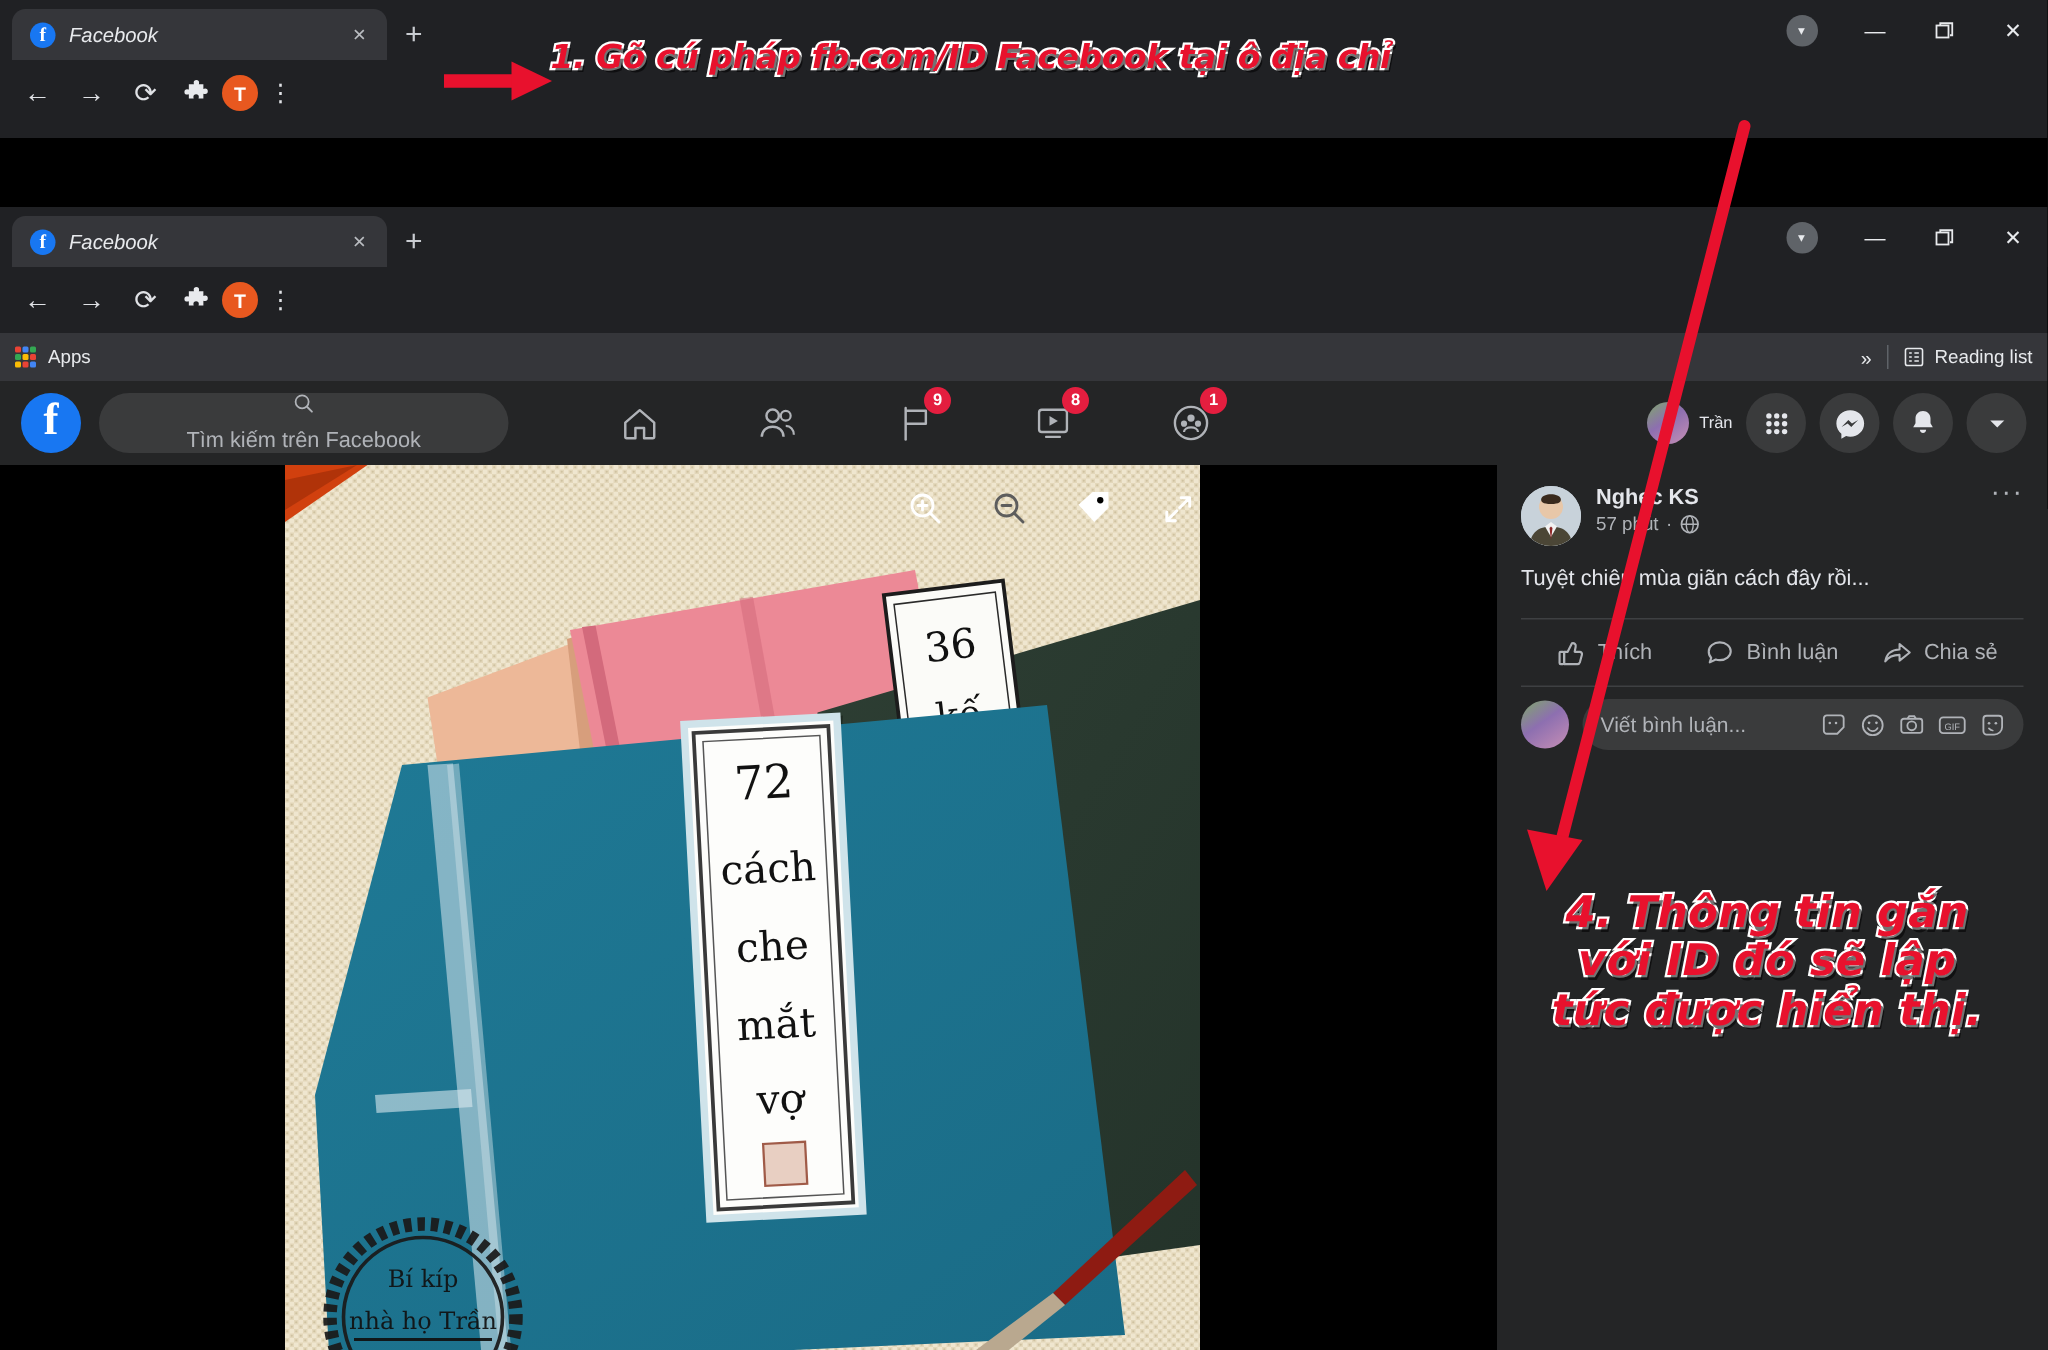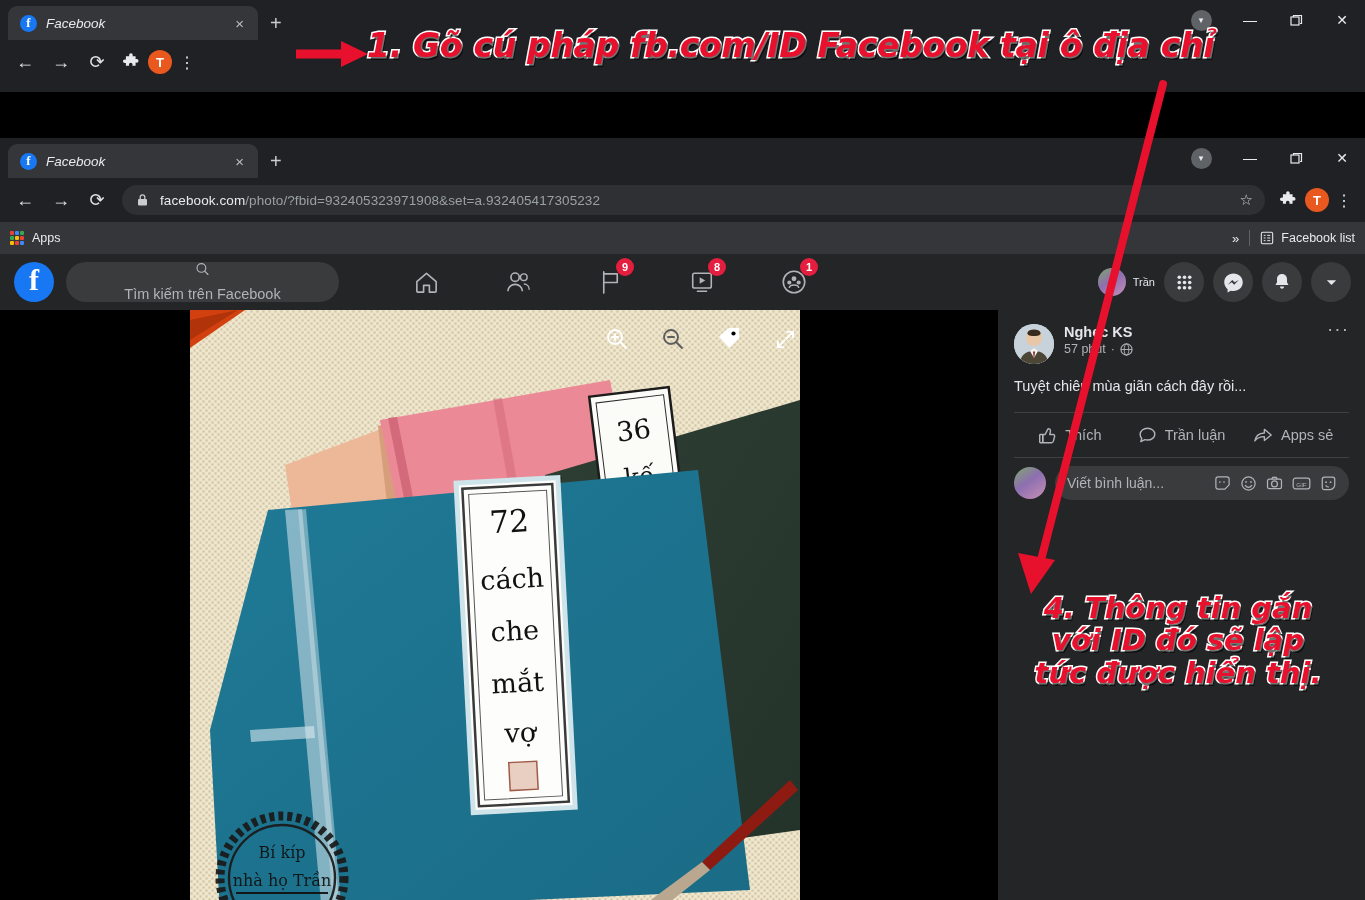--- a/index.html
+++ b/index.html
@@ -162,21 +162,21 @@
   .anno {
     position: absolute; z-index: 40;
     font-family: "DejaVu Sans", sans-serif;
     font-weight: 700; font-style: italic;
     color: #e8112d;
     -webkit-text-stroke: 3px #ffffff;
     paint-order: stroke fill;
     text-shadow: 2px 3px 0 rgba(0,0,0,.55);
     white-space: pre-line;
   }
-  #anno1 { left: 367px; top: 26px; font-size: 33px; letter-spacing: -.3px; }
+  #anno1 { left: 367px; top: 26px; font-size: 22px; letter-spacing: -.3px; }
   #anno2 { left: 1000px; top: 592px; font-size: 29px; line-height: 1.12;
            text-align: center; width: 356px; }
   .arrow-svg { position:absolute; left:0; top:0; width:1365px; height:900px;
                pointer-events:none; z-index: 35; }
 </style>
 </head>
 <body>
 
 <div id="root">
 
@@ -237,30 +237,20 @@
               <path d="M3.5 3V1.5h8V9.5H10" fill="none" stroke="#e8eaed" stroke-width="1.2"></path>
             </svg>
         </div>
         <div class="wc">✕</div>
       </div>
     </div>
     <div class="navbar">
       <div class="navbtn">←</div>
       <div class="navbtn">→</div>
       <div class="navbtn">⟳</div>
-      <div class="omnibox">
-        <span class="omni-icon">
-          <svg width="13" height="14" viewBox="0 0 13 14">
-              <rect x="2" y="6" width="9" height="6.5" rx="1.1" fill="#c9ccd1"></rect>
-              <path d="M4.2 6V4.2a2.3 2.3 0 014.6 0V6" fill="none" stroke="#c9ccd1" stroke-width="1.25"></path>
-            </svg>
-        </span>
-        <span class="omni-text"><span>facebook.com</span><span class="dim">/photo/?fbid=932405323971908&amp;set=a.932405417305232</span></span>
-        <span style="margin-left:auto;color:#c9ccd1;font-size:15px">☆</span>
-      </div>
       <div class="omni-right">
         <span class="puzzle">
           <svg width="19" height="19" viewBox="0 0 20 20">
               <path d="M7.5 2.2a1.9 1.9 0 013.8 0c0 .5-.2.9-.2 1.2h3.2v3.2c.3 0 .7-.2 1.2-.2a1.9 1.9 0 010 3.8c-.5 0-.9-.2-1.2-.2v3.4h-3.4c0-.3.2-.7.2-1.2a1.9 1.9 0 00-3.8 0c0 .5.2.9.2 1.2H4.1V10.4c-.3 0-.7.2-1.2.2a1.9 1.9 0 010-3.8c.5 0 .9.2 1.2.2V3.4h3.6c0-.3-.2-.7-.2-1.2z" fill="#e8eaed"></path>
             </svg>
         </span>
         <span class="profilepill">T</span>
         <span class="kebab">⋮</span>
       </div>
     </div>
@@ -281,21 +271,21 @@
         <span>Apps</span>
       </div>
       <div class="bookbar-right">
         <span class="chev2">»</span>
         <span class="vsep"></span>
         <span class="readinglist">
           <svg width="14" height="14" viewBox="0 0 16 16">
               <rect x="1.5" y="1.5" width="13" height="13" rx="1.6" fill="none" stroke="#e8eaed" stroke-width="1.2"></rect>
               <path d="M4.3 5h2M4.3 8h2M4.3 11h2M8.3 5h3.4M8.3 8h3.4M8.3 11h3.4" stroke="#e8eaed" stroke-width="1.1"></path>
             </svg>
-          <span>Facebook list</span>
+          <span>Reading list</span>
         </span>
       </div>
     </div>
 
     <div class="fb-header">
       <div class="fb-logo">f</div>
       <div class="fb-search">
         <svg width="17" height="17" viewBox="0 0 18 18">
             <circle cx="7.6" cy="7.6" r="5.6" fill="none" stroke="#b0b3b8" stroke-width="1.5"></circle>
             <path d="M11.8 11.8l4.2 4.2" stroke="#b0b3b8" stroke-width="1.6" stroke-linecap="round"></path>
@@ -524,27 +514,27 @@
             <svg width="19" height="19" viewBox="0 0 20 20">
                 <path d="M5 9h2.5l3-6a2 2 0 012.6 2.4L12.4 9H16a1.6 1.6 0 011.5 2l-1.4 5.2a2 2 0 01-2 1.4H5z" fill="none" stroke="#b0b3b8" stroke-width="1.5" stroke-linejoin="round"></path>
                 <rect x="1.8" y="9" width="3.2" height="8.6" rx=".8" fill="none" stroke="#b0b3b8" stroke-width="1.5"></rect>
               </svg>
             <span>Thích</span>
           </div>
           <div class="action">
             <svg width="19" height="19" viewBox="0 0 20 20">
                 <path d="M2.3 8.6c0-3.5 3.4-6.2 7.7-6.2s7.7 2.7 7.7 6.2-3.4 6.2-7.7 6.2c-1 0-2-.1-2.8-.4L3 16.4l1-3.2a5.9 5.9 0 01-1.7-4.6z" fill="none" stroke="#b0b3b8" stroke-width="1.5" stroke-linejoin="round"></path>
               </svg>
-            <span>Trần luận</span>
+            <span>Bình luận</span>
           </div>
           <div class="action">
             <svg width="20" height="19" viewBox="0 0 22 20">
                 <path d="M2 16c1-6 5.5-8.6 10.5-8.8V3.2L20 9.4l-7.5 6v-4.2C8 11.2 4.5 12.5 2 16z" fill="none" stroke="#b0b3b8" stroke-width="1.5" stroke-linejoin="round"></path>
               </svg>
-            <span>Apps sẻ</span>
+            <span>Chia sẻ</span>
           </div>
         </div>
         <div class="divider" style="margin:0"></div>
 
         <div class="cmt-row">
           <span class="av-sm" style="width:32px;height:32px"></span>
           <div class="cmt-box">
             <span class="cmt-ph">Viết bình luận...</span>
             <span class="cmt-icons">
               <svg width="17" height="17" viewBox="0 0 18 18">

